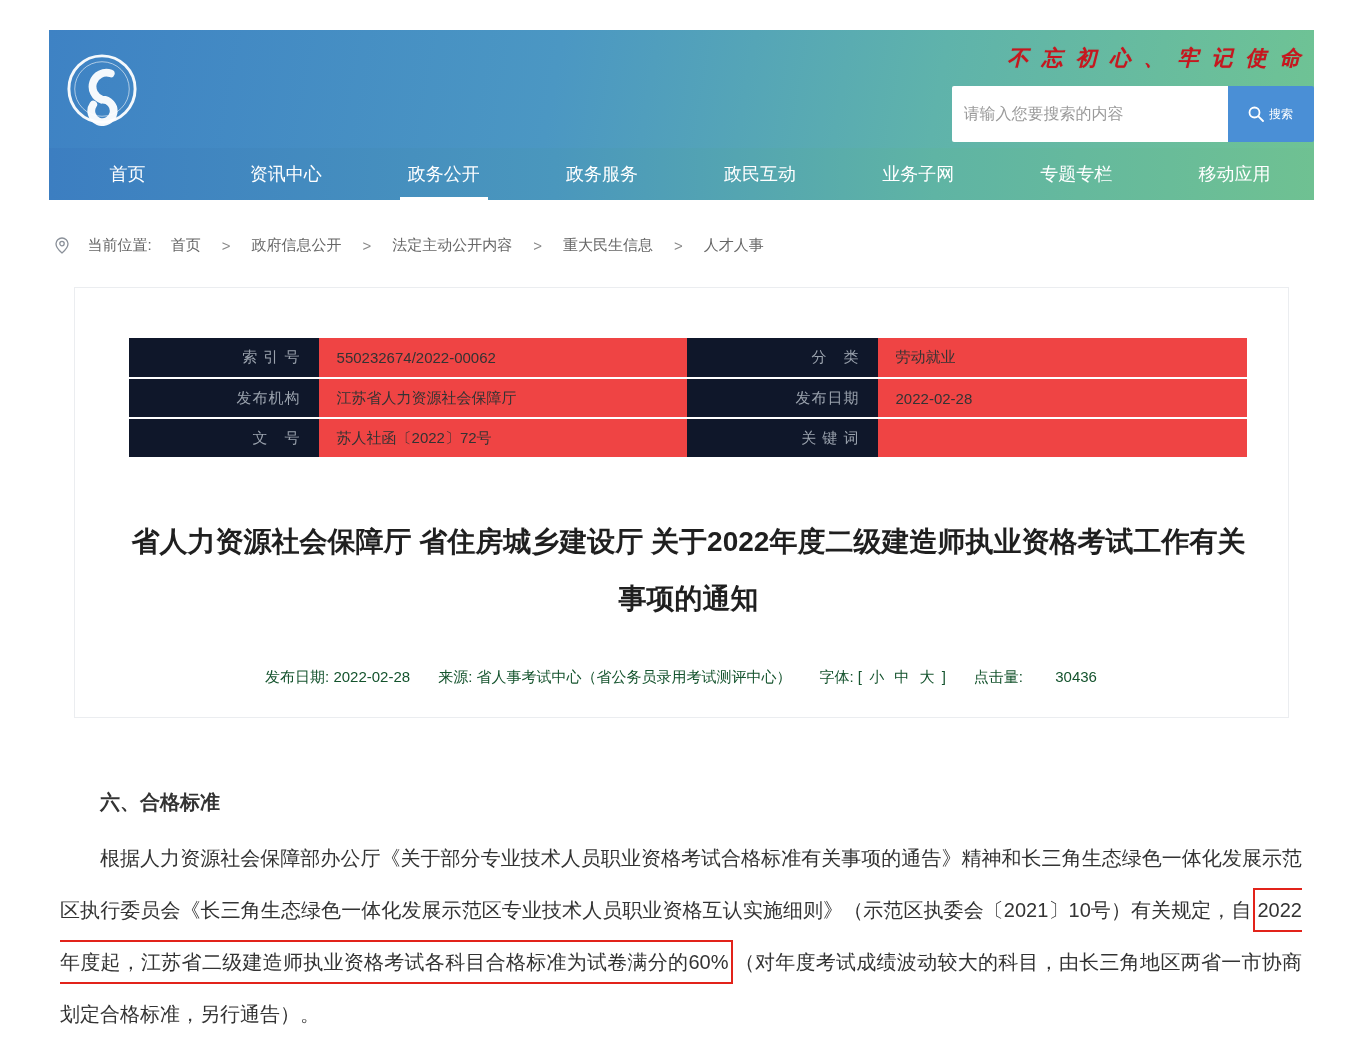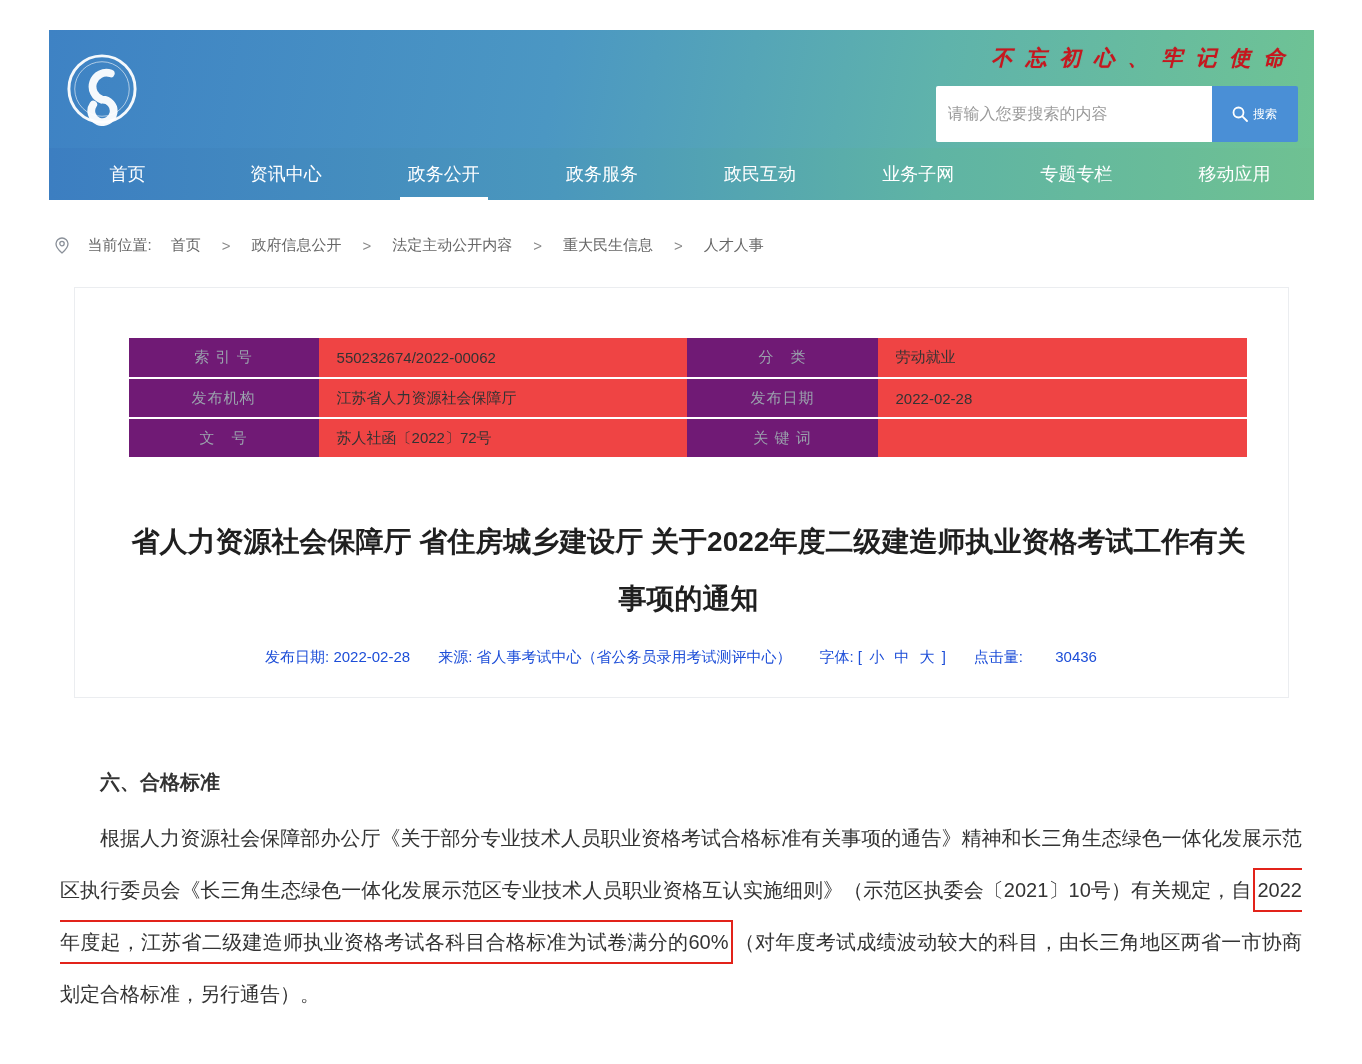--- a/index.html
+++ b/index.html
@@ -15,21 +15,21 @@
   .banner{
     height:118px;
     background: linear-gradient(100deg,#3e82c4 0%,#4b97c3 40%,#5fb3ab 70%,#6fc394 100%);
     display:flex; align-items:center; position:relative;
   }
   .brand{ display:flex; align-items:center; margin-left:16px; cursor:pointer; }
   .logo{ width:74px; height:74px; flex:0 0 74px; }
   .brand-text{ margin-left:18px; }
   .site-title{ color:#fff; font-size:31px; font-weight:bold; letter-spacing:2px; line-height:1.15; }
   .site-sub{ color:#eaf3fb; font-size:11.5px; margin-top:8px; letter-spacing:.4px; }
-  .banner-right{ position:absolute; right:16px; top:14px; width:362px; }
+  .banner-right{ position:absolute; right:0; top:14px; width:362px; }
   .slogan{
     color:#c7161e; font-weight:bold; font-style:italic; font-size:21px;
     letter-spacing:13px; text-align:right; white-space:nowrap;
     text-shadow: 0 0 1px rgba(170,0,0,.35);
   }
   .searchbar{ display:flex; margin-top:14px; height:56px; }
   .search-input{
     flex:1; border:none; outline:none; padding:0 12px; font-size:16px; color:#333;
     background:#fff; border-radius:2px 0 0 2px;
   }
@@ -59,31 +59,31 @@
     display:flex; align-items:center; gap:19px;
   }
   .crumb{ color:#666; text-decoration:none; cursor:pointer; }
   .crumb-sep{ color:#888; margin:0 2px; }
 
   
   .card{ border:1px solid #ebedf0; margin:32px 25px 0 25px; padding:50px 54px 30px; }
   table.meta-table{ width:1118px; margin:0 auto; border-collapse:collapse; font-size:15px; }
   table.meta-table td{ height:40px; padding:0 18px; border-bottom:2px solid #fff; }
   td.lbl{
-    background:#701a75; color:#9aa2ad; text-align:center; width:17%;
+    background:#0f172a; color:#9aa2ad; text-align:right; width:17%;
     letter-spacing:1px; white-space:nowrap;
   }
   td.val{ background:#ef4444; color:#333; width:33%; border-bottom:1px solid #f2f4f7; }
 
   .article-title{
     margin:54px auto 0; width:1120px; text-align:center;
     font-size:28px; font-weight:bold; color:#1f1f1f; line-height:2.05;
   }
   .article-meta{
-    margin-top:20px; text-align:center; font-size:15px; color:#1d4ed8;
+    margin-top:40px; text-align:center; font-size:15px; color:#14532d;
     display:flex; justify-content:center; align-items:center; flex-wrap:nowrap;
   }
   .article-meta .grp{ margin:0 14px; white-space:nowrap; }
   .font-opt{ cursor:pointer; margin:0 3px; }
   .hits-value{ margin-left:28px; }
 
   
   .article-body{ width:1242px; margin:58px auto 0; font-size:20px; line-height:52px; color:#333; padding-bottom:30px; }
   .section-heading{ font-weight:bold; font-size:20px; padding-left:40px; }
   .para{ text-indent:2em; margin-top:4px; text-align:justify; }

